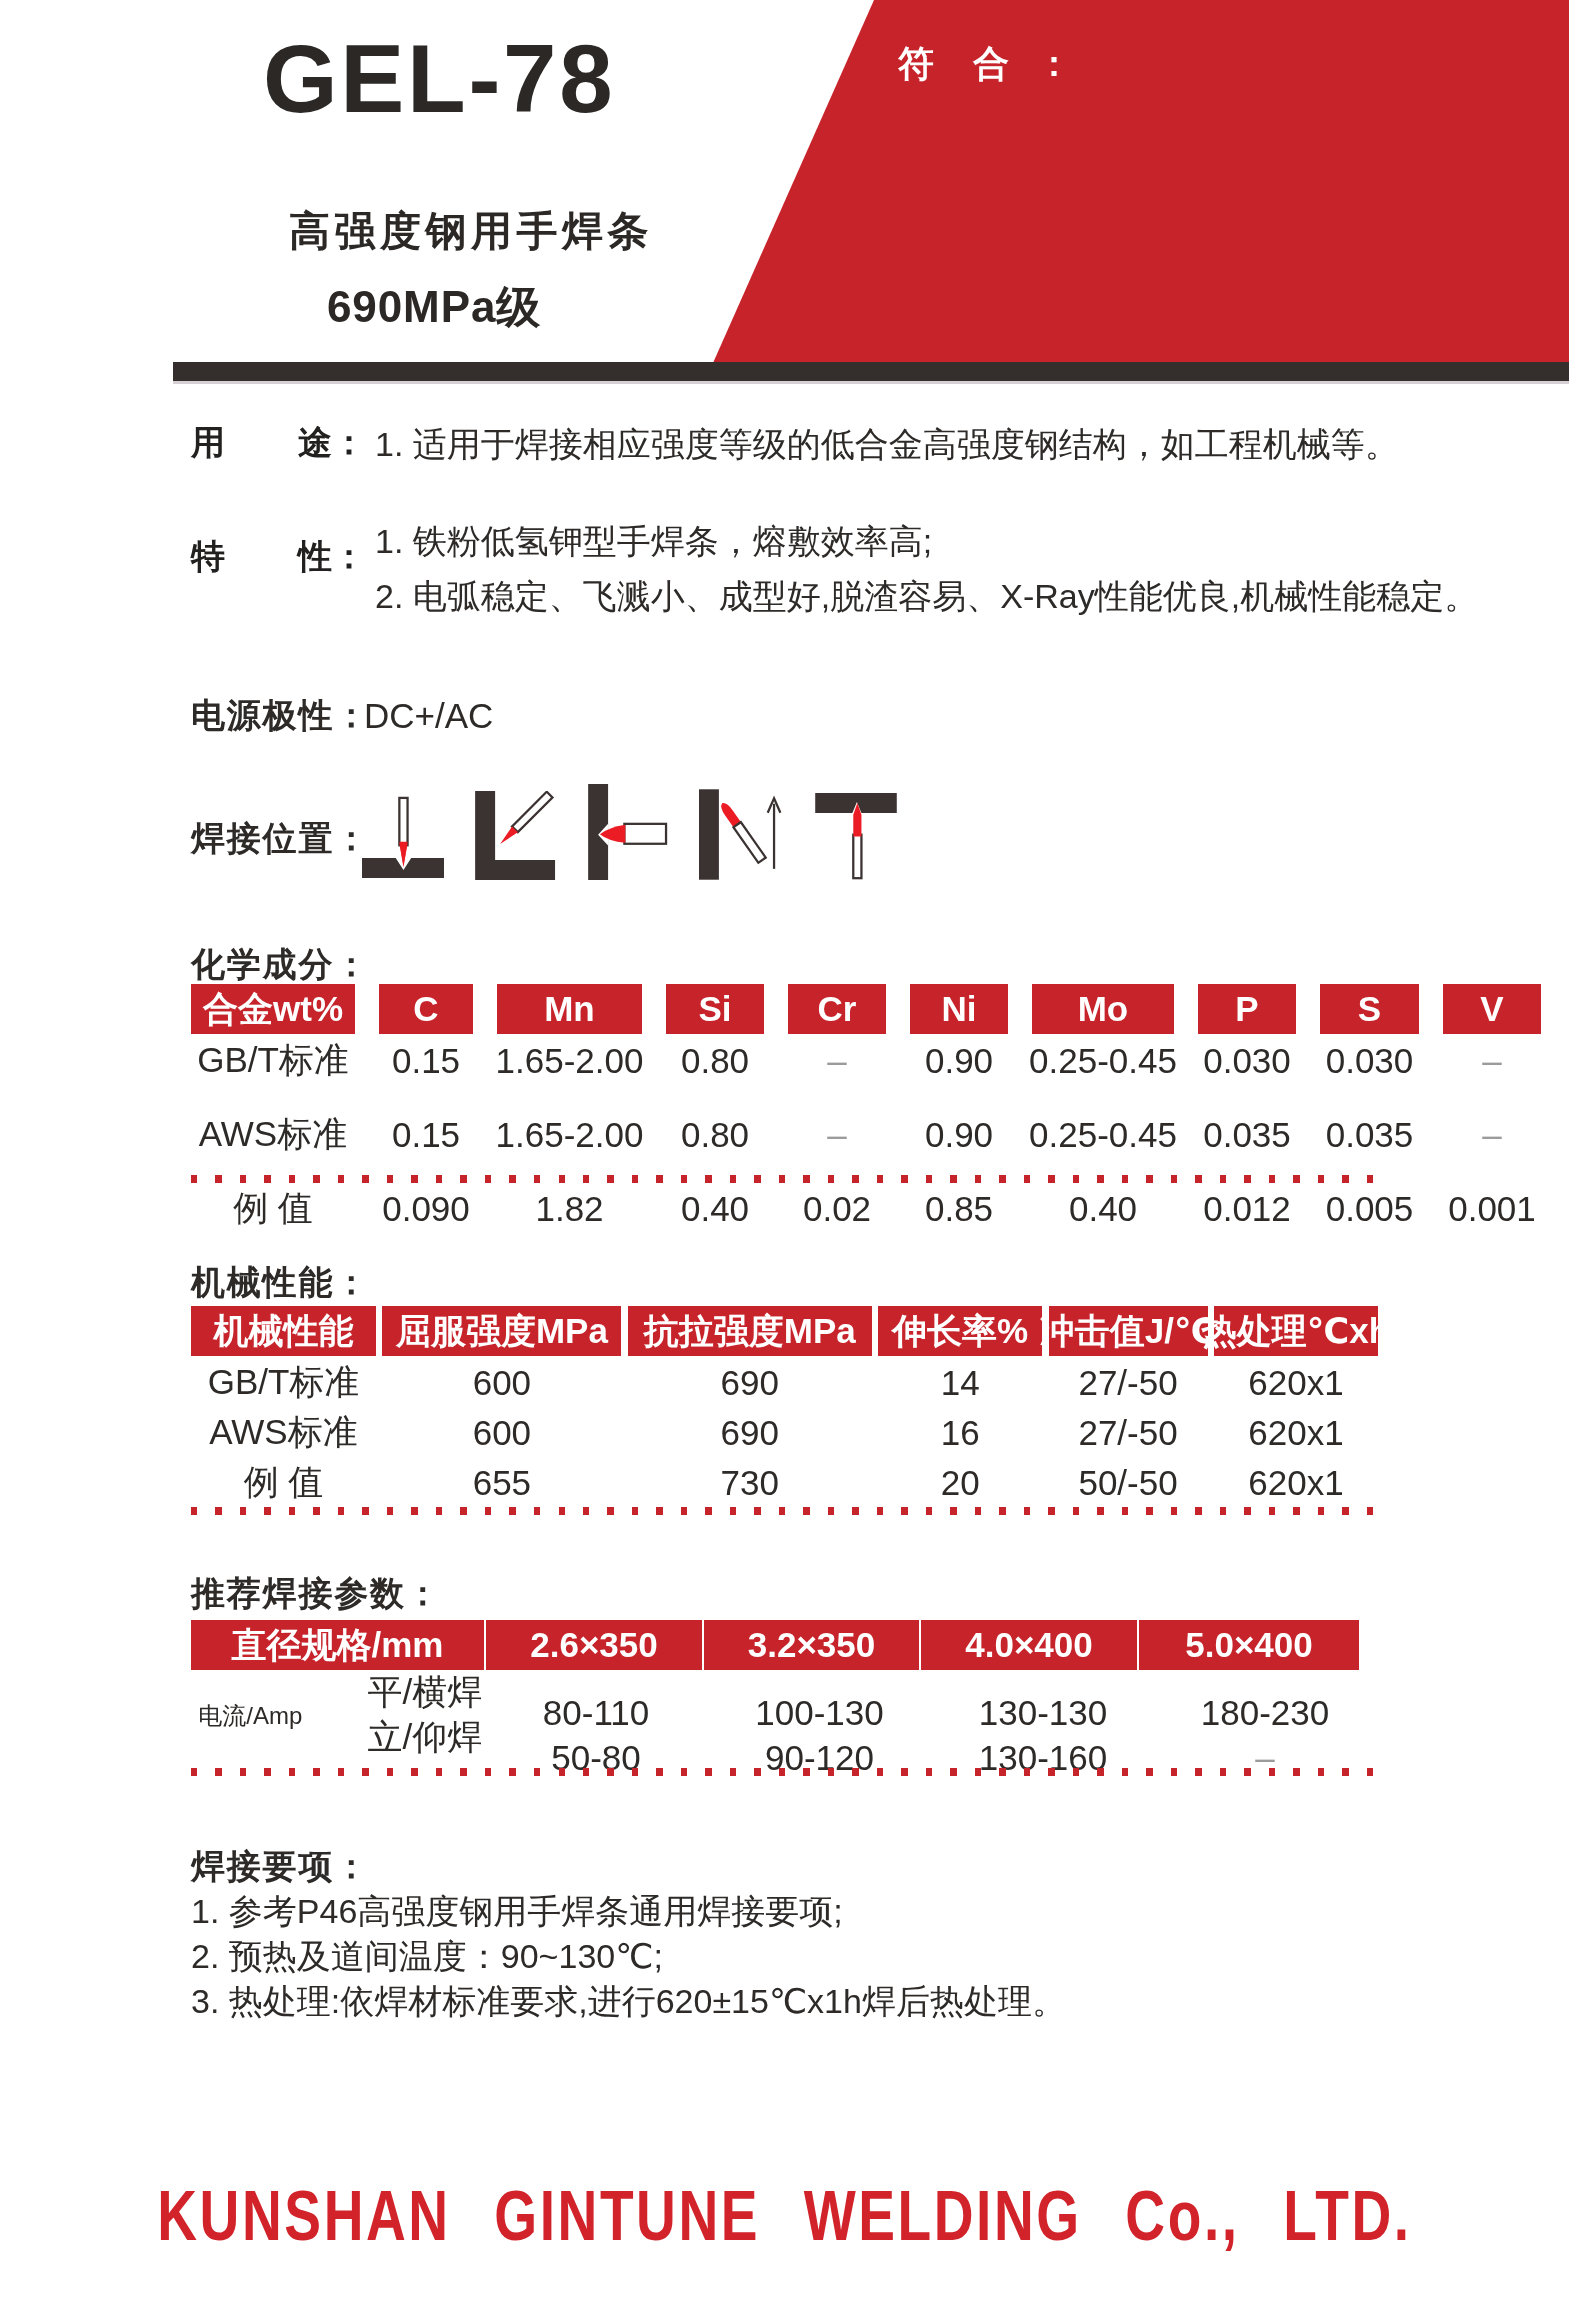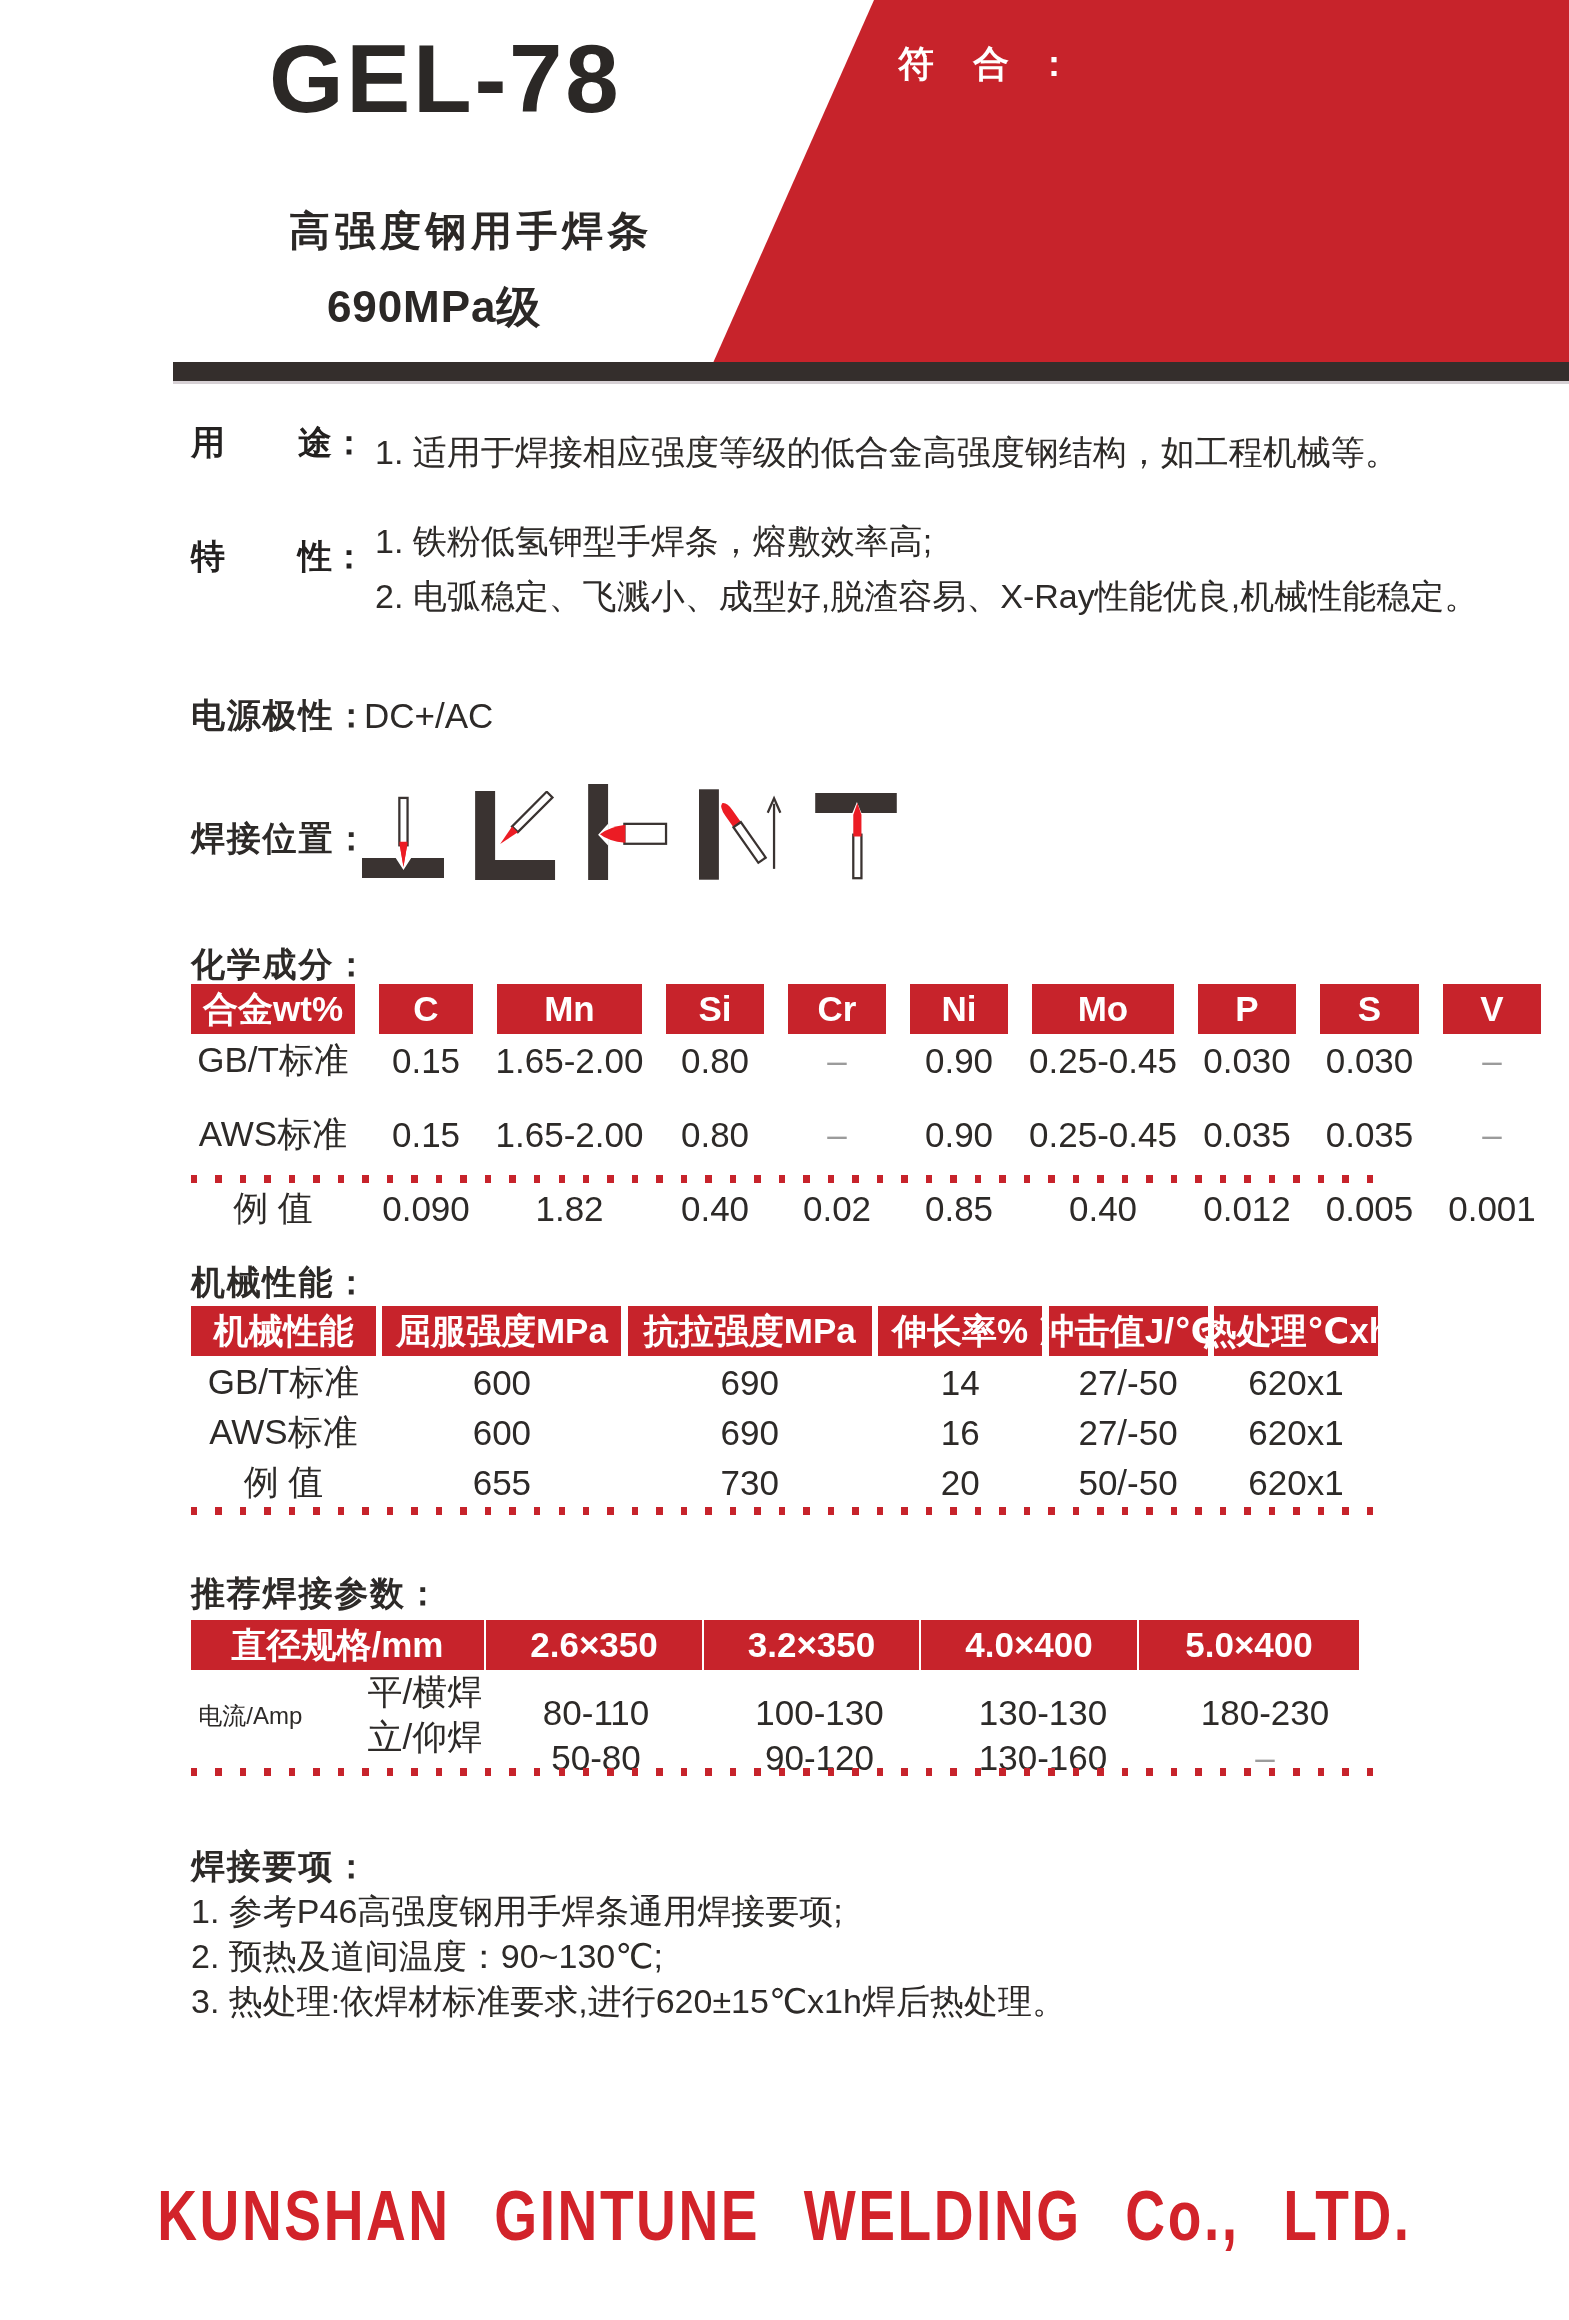--- a/index.html
+++ b/index.html
@@ -2,37 +2,37 @@
 <html style="font-size:14.5px"><head>
 <meta charset="utf-8">
 <style>
   html,body{margin:0;padding:0;background:#888;}
   .page{position:relative;width:1569px;height:2320px;background:#ffffff;margin:0 auto;
         font-family:"Liberation Sans","DejaVu Sans",sans-serif;color:#2d2a28;overflow:hidden;}
 
   
   .red-banner{position:absolute;left:0;top:0;width:1569px;height:363px;background:#C7232B;
               clip-path:polygon(874px 0,1569px 0,1569px 363px,713px 363px);}
-  .title{position:absolute;left:269px;top:23.6px;font-size:96px;font-weight:bold;letter-spacing:2.7px;color:#2b2826;}
+  .title{position:absolute;left:263px;top:23.6px;font-size:96px;font-weight:bold;letter-spacing:2.7px;color:#2b2826;}
   .sub1{position:absolute;left:289px;top:204px;font-size:41px;font-weight:bold;letter-spacing:4.5px;color:#2b2826;}
   .sub2{position:absolute;left:327px;top:278px;font-size:44px;font-weight:bold;letter-spacing:0.9px;color:#2b2826;}
   .compliance{position:absolute;left:898px;top:40px;color:#fff;}
   .comp-label{font-size:36px;font-weight:bold;letter-spacing:14.5px;margin-bottom:11px;}
   .comp-line{font-size:31px;font-weight:bold;line-height:37px;white-space:pre;}
   .comp-line.indent{padding-left:84px;}
   .black-bar{position:absolute;left:173px;top:362px;width:1396px;height:19px;background:#342e2c;}
   .bar-shadow{position:absolute;left:173px;top:381px;width:1396px;height:2.7px;background:#d6d0d4;}
 
   
   .pair-label{position:absolute;left:191px;width:175px;display:flex;justify-content:space-between;
               font-weight:bold;font-size:34px;color:#232120;}
   .body-text{font-size:34px;color:#2d2a28;}
 
   .usage-label{top:420px;}
-  .usage-text{position:absolute;left:375px;top:422px;margin-top:8px;}
+  .usage-text{position:absolute;left:375px;top:422px;}
   .feat-label{top:534px;}
   .feat-lines{position:absolute;left:375px;top:514px;line-height:55px;}
   .pol-label{position:absolute;left:191px;top:693px;font-size:34px;font-weight:bold;letter-spacing:1.8px;}
   .pol-value{position:absolute;left:364px;top:696px;font-size:35px;}
 
   .pos-label{position:absolute;left:191px;top:816px;font-size:34px;font-weight:bold;letter-spacing:1.8px;}
   .pos-icons{position:absolute;left:362px;top:782px;height:98px;display:flex;gap:31px;align-items:flex-end;}
 
   .sec-label{position:absolute;left:191px;font-size:34px;font-weight:bold;letter-spacing:1.8px;}
 

